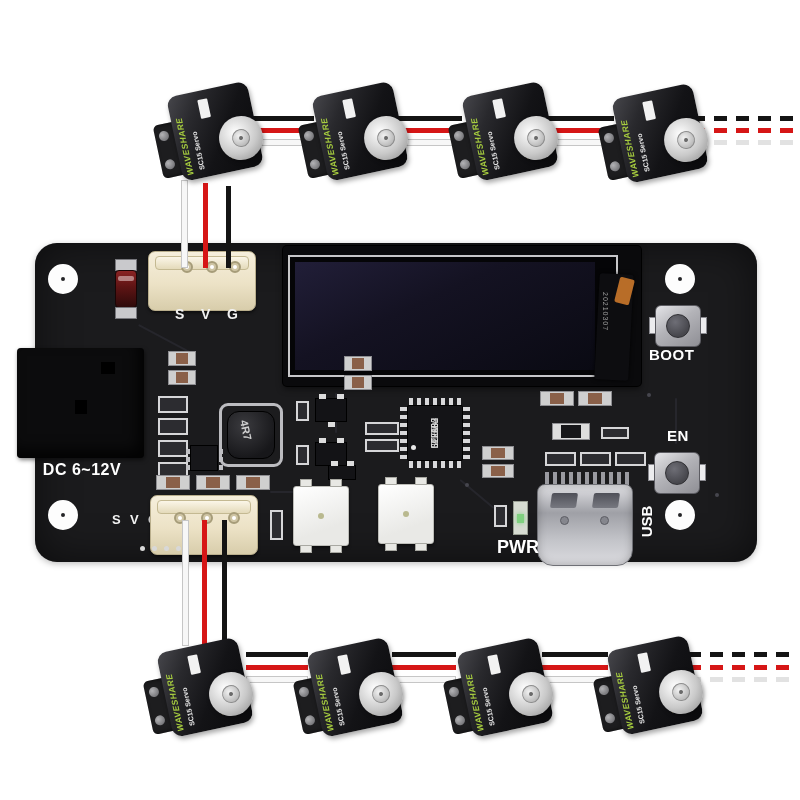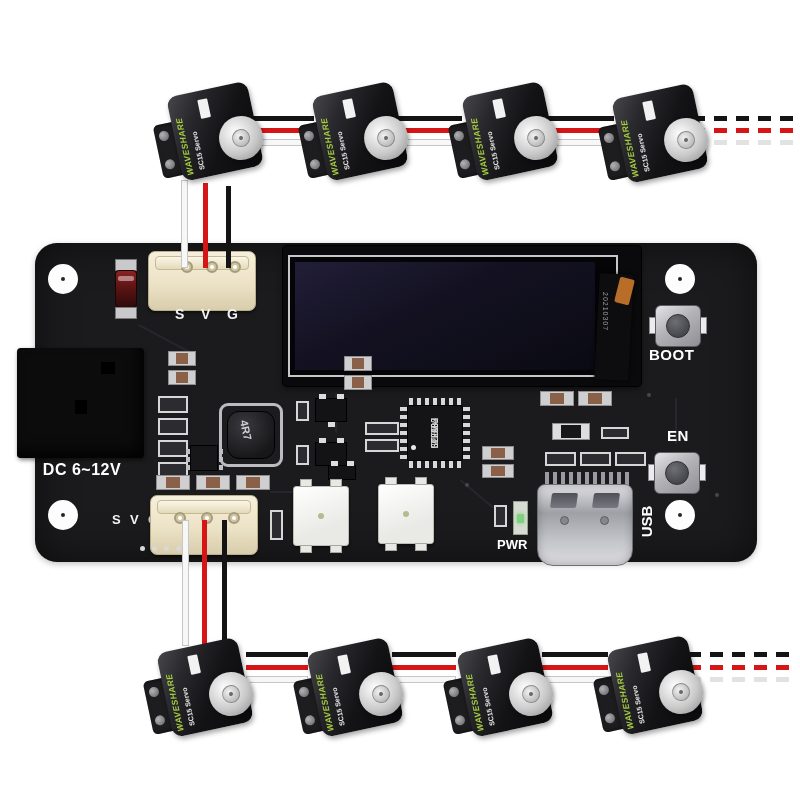--- a/index.html
+++ b/index.html
@@ -116,21 +116,21 @@
   
   .usbpins{left:510px;top:229px;width:86px;height:13px;
      background:repeating-linear-gradient(90deg,#9a9aa0 0 4px,transparent 4px 8px);}
   .usbc{left:502px;top:241px;width:96px;height:82px;border-radius:8px 8px 16px 16px;
      background:linear-gradient(180deg,#e2e2e6 0%,#9fa0a6 35%,#c4c5ca 70%,#dcdce0 100%);
      border:1px solid #6f7076;box-shadow:inset 0 0 8px rgba(0,0,0,.25);}
   .usbc .slot{width:26px;height:15px;background:linear-gradient(180deg,#4f5058,#777880);border-radius:2px;transform:skewX(-8deg);}
   .usbc .s1{left:13px;top:8px}.usbc .s2{left:55px;top:8px}
   .usbc .scr{width:9px;height:9px;border-radius:50%;background:#85868d;border:1px solid #5c5d64;}
   .usbc .r1{left:22px;top:31px}.usbc .r2{left:62px;top:31px}
-  .pwrlabel{left:462px;top:294px;color:#fff;font-weight:bold;font-size:13px;}
+  .pwrlabel{left:462px;top:294px;color:#fff;font-weight:bold;font-size:18px;}
   .usblabel{left:596px;top:270px;color:#fff;font-weight:bold;font-size:15px;transform:rotate(-90deg);}
   .pwrled{left:478px;top:258px;width:15px;height:34px;background:#d7dcd2;border:1px solid #9aa094;}
   .pwrled::after{content:"";position:absolute;left:3px;top:12px;width:7px;height:9px;background:#7fd17f;box-shadow:0 0 5px #7fd17f;}
   .pwrsmd{left:459px;top:262px;width:13px;height:22px;}
 
   .silkdot{width:5px;height:5px;border-radius:50%;background:#d8d8d8;}
 
   
   .wire{height:5px;}
   .wk{background:#141414;}

